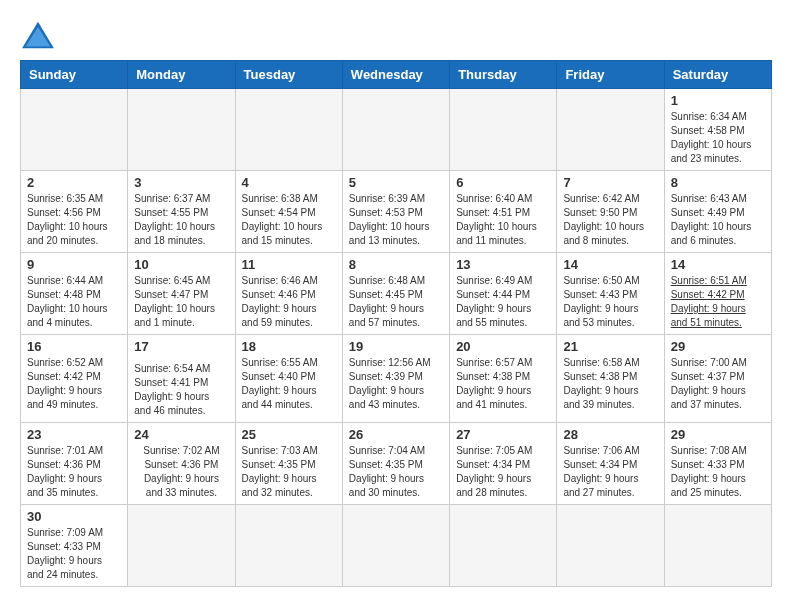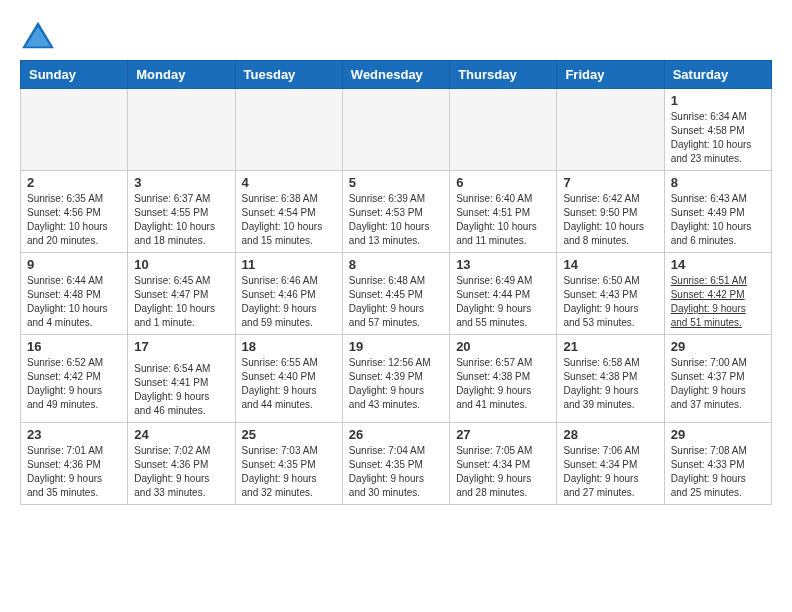--- a/index.html
+++ b/index.html
@@ -253,21 +253,21 @@
       </tr>
       <tr>
         <td>
           <span class="day-number">23</span>
           <div class="day-info" style="white-space: pre-line;">Sunrise: 7:01 AM
 Sunset: 4:36 PM
 Daylight: 9 hours and 35 minutes.</div>
         </td>
         <td>
           <span class="day-number">24</span>
-          <div class="day-info" style="white-space: pre-line;">Sunrise: 7:02 AM
+          <div class="day-info" style="white-space: pre-line; text-align: center;">Sunrise: 7:02 AM
 Sunset: 4:36 PM
 Daylight: 9 hours and 33 minutes.</div>
         </td>
         <td>
           <span class="day-number">25</span>
           <div class="day-info" style="white-space: pre-line;">Sunrise: 7:03 AM
 Sunset: 4:35 PM
 Daylight: 9 hours and 32 minutes.</div>
         </td>
         <td>
@@ -288,14 +288,28 @@
 Sunset: 4:34 PM
 Daylight: 9 hours and 27 minutes.</div>
         </td>
         <td>
           <span class="day-number">29</span>
           <div class="day-info" style="white-space: pre-line;">Sunrise: 7:08 AM
 Sunset: 4:33 PM
 Daylight: 9 hours and 25 minutes.</div>
         </td>
       </tr>
+      <tr>
+        <td>
+          <span class="day-number">30</span>
+          <div class="day-info" style="white-space: pre-line;">Sunrise: 7:09 AM
+Sunset: 4:33 PM
+Daylight: 9 hours and 24 minutes.</div>
+        </td>
+        <td class="empty"></td>
+        <td class="empty"></td>
+        <td class="empty"></td>
+        <td class="empty"></td>
+        <td class="empty"></td>
+        <td class="empty"></td>
+      </tr>
     </tbody>
 </table>
 
 </body></html>

